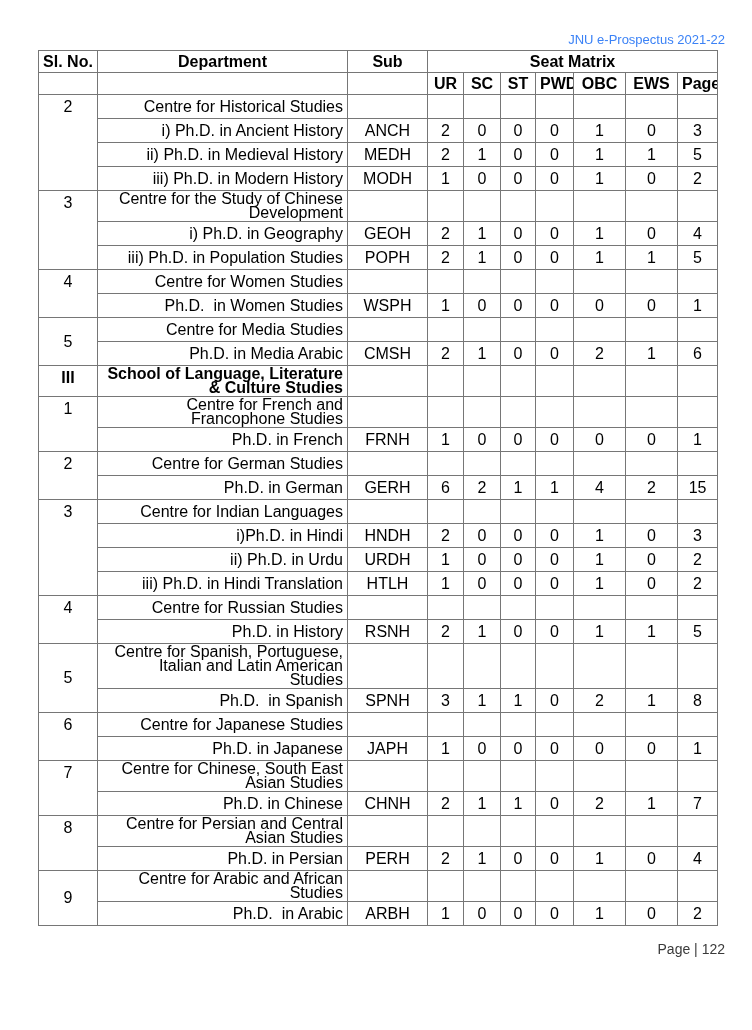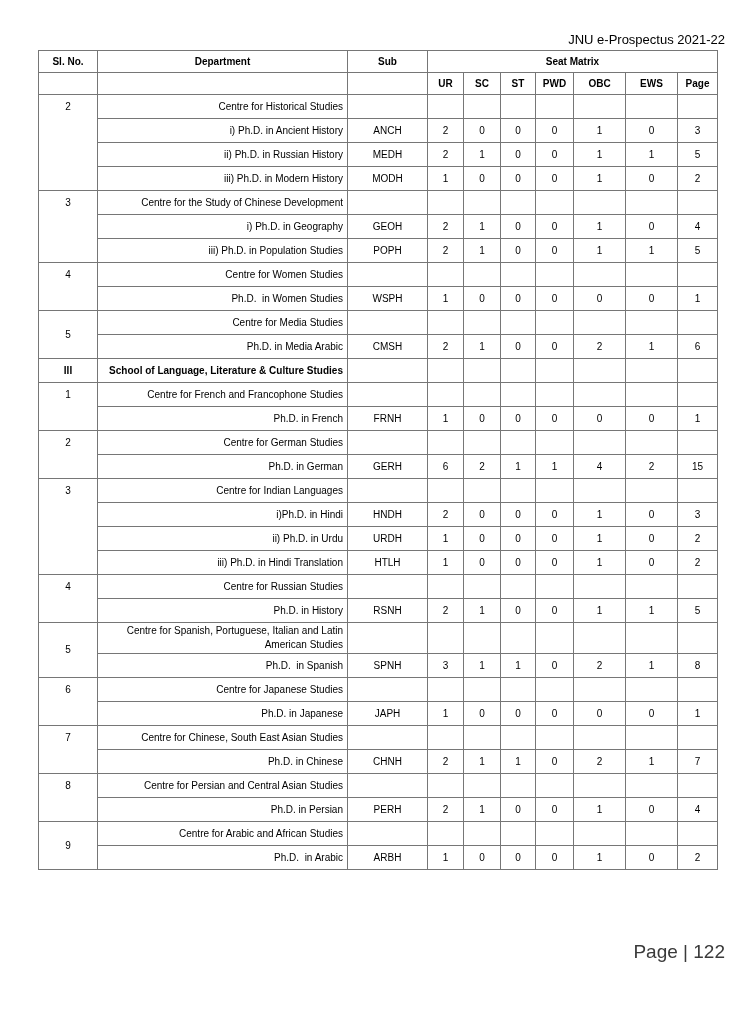--- a/index.html
+++ b/index.html
@@ -6,48 +6,48 @@
   html,body { background:#ffffff; }
   body {
     width:752px; height:1030px;
     position:relative;
     font-family:"Liberation Sans", sans-serif;
     color:#000;
     overflow:hidden;
   }
   .doc-header {
     position:absolute; top:32px; right:27px;
-    font-size:13px; line-height:15px; color:#000000;
+    font-size:13px; line-height:15px; color:#3b82f6;
   }
   table.seat-table {
     position:absolute; top:50px; left:38px;
     width:679px;
     border-collapse:collapse;
     table-layout:fixed;
-    font-size:10px; line-height:14px;
+    font-size:16px; line-height:14px;
   }
   table.seat-table th, table.seat-table td {
     border:1px solid #767676;
     padding:1px 4px;
     vertical-align:middle;
     overflow:hidden;
   }
   table.seat-table th {
     font-weight:bold; text-align:center; height:22px;
   }
   table.seat-table td { height:24px; }
   td.c-sl { text-align:center; }
   td.c-sl.v-top { vertical-align:top; padding-top:5px; }
   td.c-sl.v-middle { vertical-align:middle; }
   td.c-dept { text-align:right; padding-left:8px; white-space:pre-wrap; }
   td.c-sub, td.c-num { text-align:center; }
   .bold { font-weight:bold; }
   .doc-footer {
     position:absolute; top:941px; right:27px;
-    font-size:19px; color:#3a3a3a;margin-left:35px;
+    font-size:14px; color:#3a3a3a;margin-left:35px;
   }
 </style>
 </head>
 <body>
 
 <div class="doc-header">JNU e-Prospectus 2021-22</div>
 
 <table class="seat-table">
   <colgroup>
     <col style="width:59px">
@@ -99,21 +99,21 @@
         <td class="c-sub">ANCH</td>
         <td class="c-num">2</td>
         <td class="c-num">0</td>
         <td class="c-num">0</td>
         <td class="c-num">0</td>
         <td class="c-num">1</td>
         <td class="c-num">0</td>
         <td class="c-num">3</td>
       </tr>
       <tr>
-        <td class="c-dept">ii) Ph.D. in Russian History</td>
+        <td class="c-dept">ii) Ph.D. in Medieval History</td>
         <td class="c-sub">MEDH</td>
         <td class="c-num">2</td>
         <td class="c-num">1</td>
         <td class="c-num">0</td>
         <td class="c-num">0</td>
         <td class="c-num">1</td>
         <td class="c-num">1</td>
         <td class="c-num">5</td>
       </tr>
       <tr>

